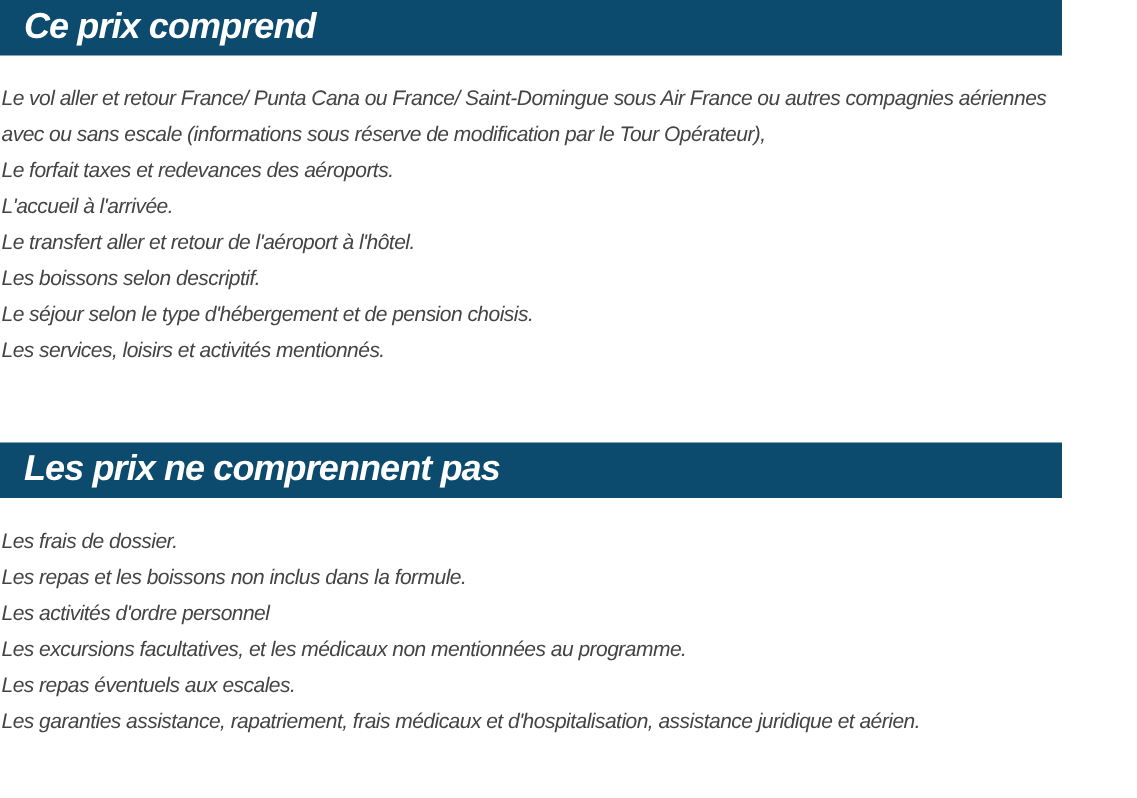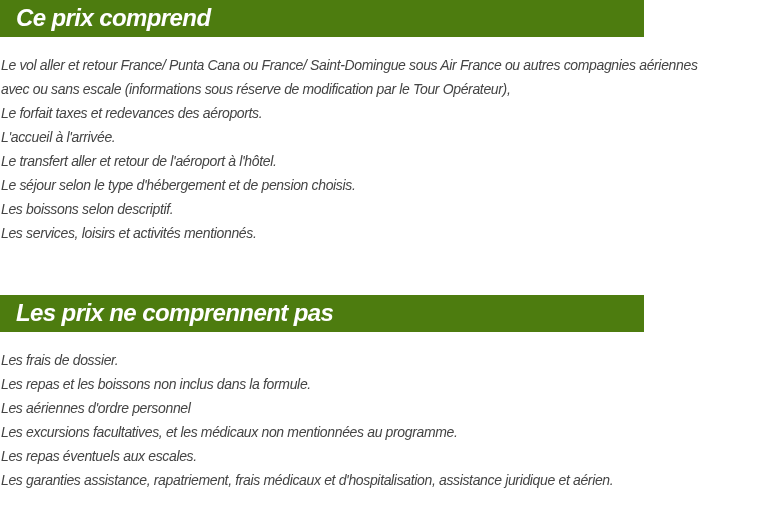--- a/index.html
+++ b/index.html
@@ -10,23 +10,23 @@
     body {
       width: 758px;
       height: 532px;
       overflow: hidden;
       position: relative;
       font-family: "Liberation Sans", "DejaVu Sans", sans-serif;
     }
     .section-banner {
       position: absolute;
       left: 0;
-      width: 644px;
+      width: 708px;
       height: 37px;
-      background: #4d7c0f;
+      background: #0c4a6e;
     }
     .section-title {
       position: absolute;
       left: 16px;
       top: 3px;
       margin: 0;
       color: #ffffff;
       font-size: 24px;
       font-style: italic;
       font-weight: bold;
@@ -57,29 +57,29 @@
 <div class="section-banner" style="top:0;">
   <h2 class="section-title">Ce prix comprend</h2>
 </div>
 
 <ul class="item-list" style="top:53px;">
   <li>Le vol aller et retour France/ Punta Cana ou France/ Saint-Domingue sous Air France ou autres compagnies aériennes</li>
   <li>avec ou sans escale (informations sous réserve de modification par le Tour Opérateur),</li>
   <li>Le forfait taxes et redevances des aéroports.</li>
   <li>L'accueil à l'arrivée.</li>
   <li>Le transfert aller et retour de l'aéroport à l'hôtel.</li>
+  <li>Les boissons selon descriptif.</li>
   <li>Le séjour selon le type d'hébergement et de pension choisis.</li>
-  <li>Les boissons selon descriptif.</li>
   <li>Les services, loisirs et activités mentionnés.</li>
 </ul>
 
 <div class="section-banner" style="top:295px;">
   <h2 class="section-title">Les prix ne comprennent pas</h2>
 </div>
 
 <ul class="item-list" style="top:348px;">
   <li>Les frais de dossier.</li>
   <li>Les repas et les boissons non inclus dans la formule.</li>
-  <li>Les aériennes d'ordre personnel</li>
+  <li>Les activités d'ordre personnel</li>
   <li>Les excursions facultatives, et les médicaux non mentionnées au programme.</li>
   <li>Les repas éventuels aux escales.</li>
   <li>Les garanties assistance, rapatriement, frais médicaux et d'hospitalisation, assistance juridique et aérien.</li>
 </ul>
 
 </body></html>

